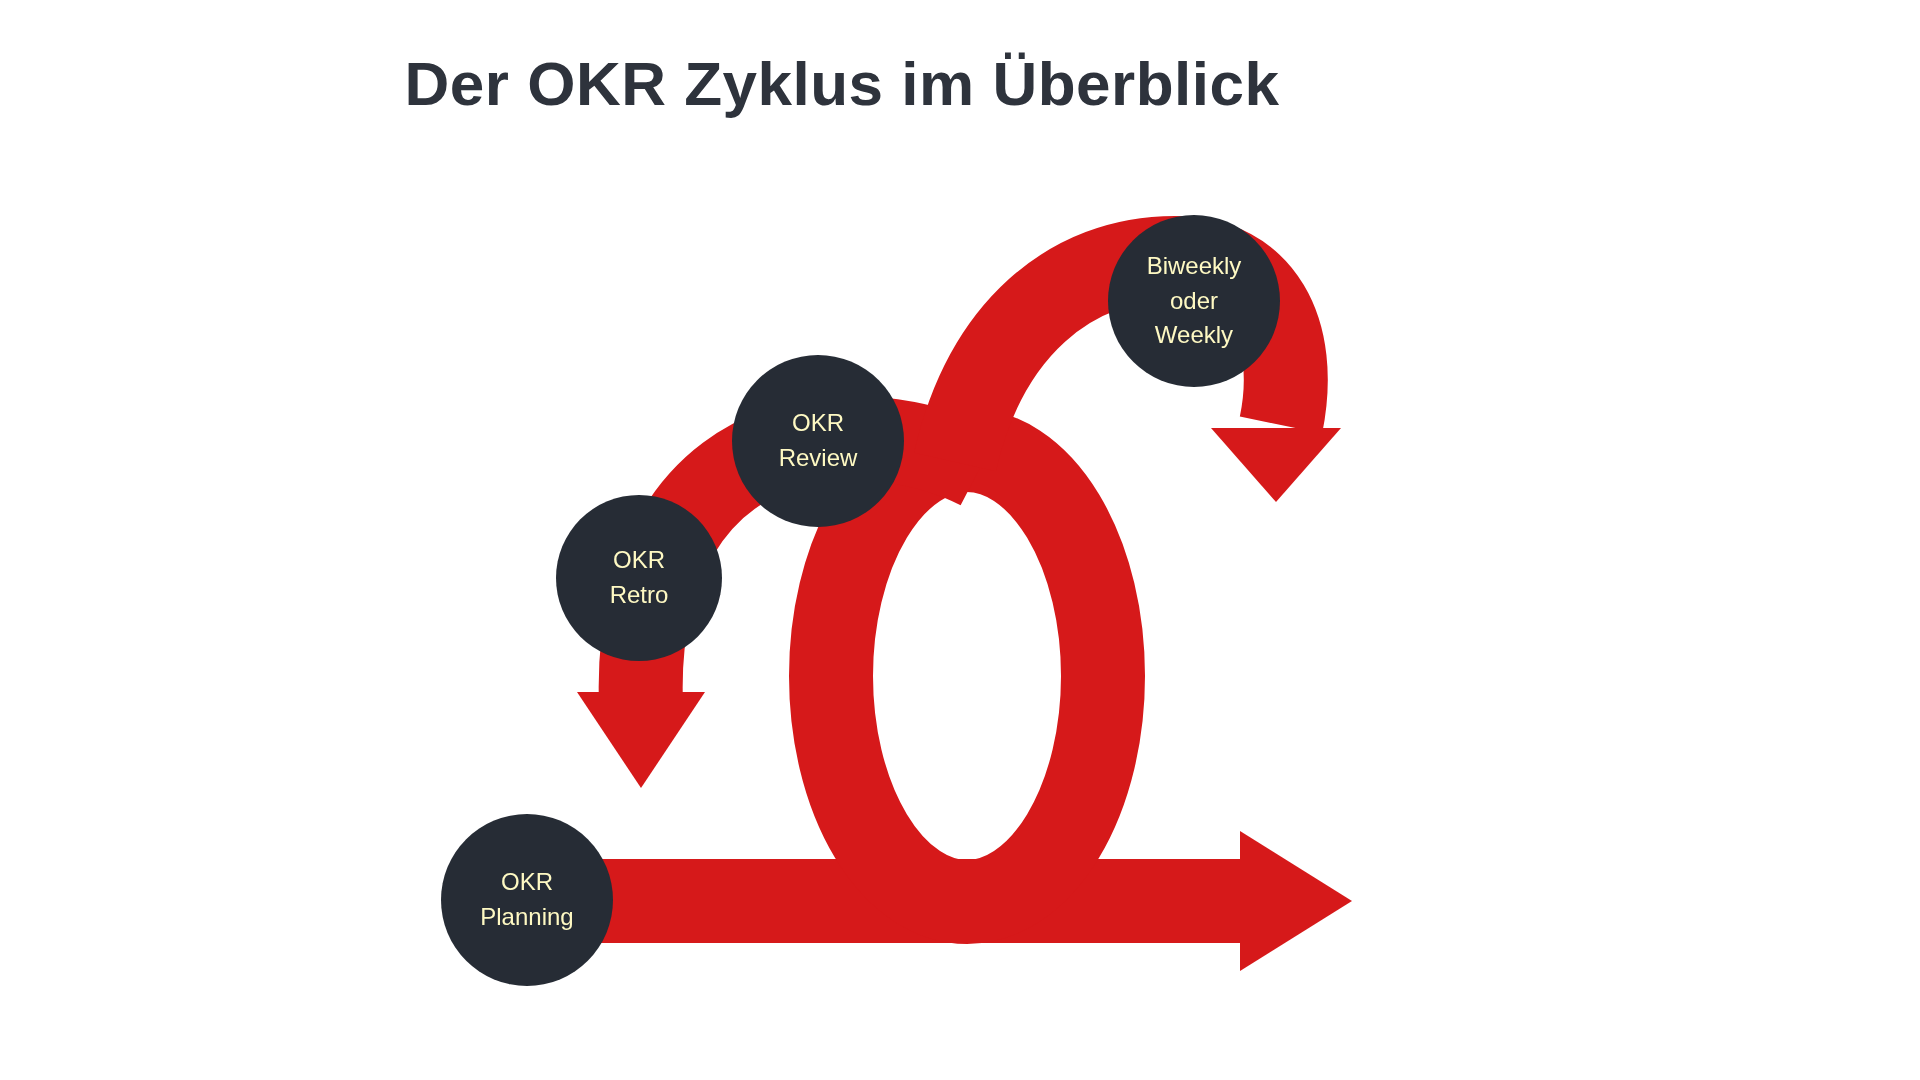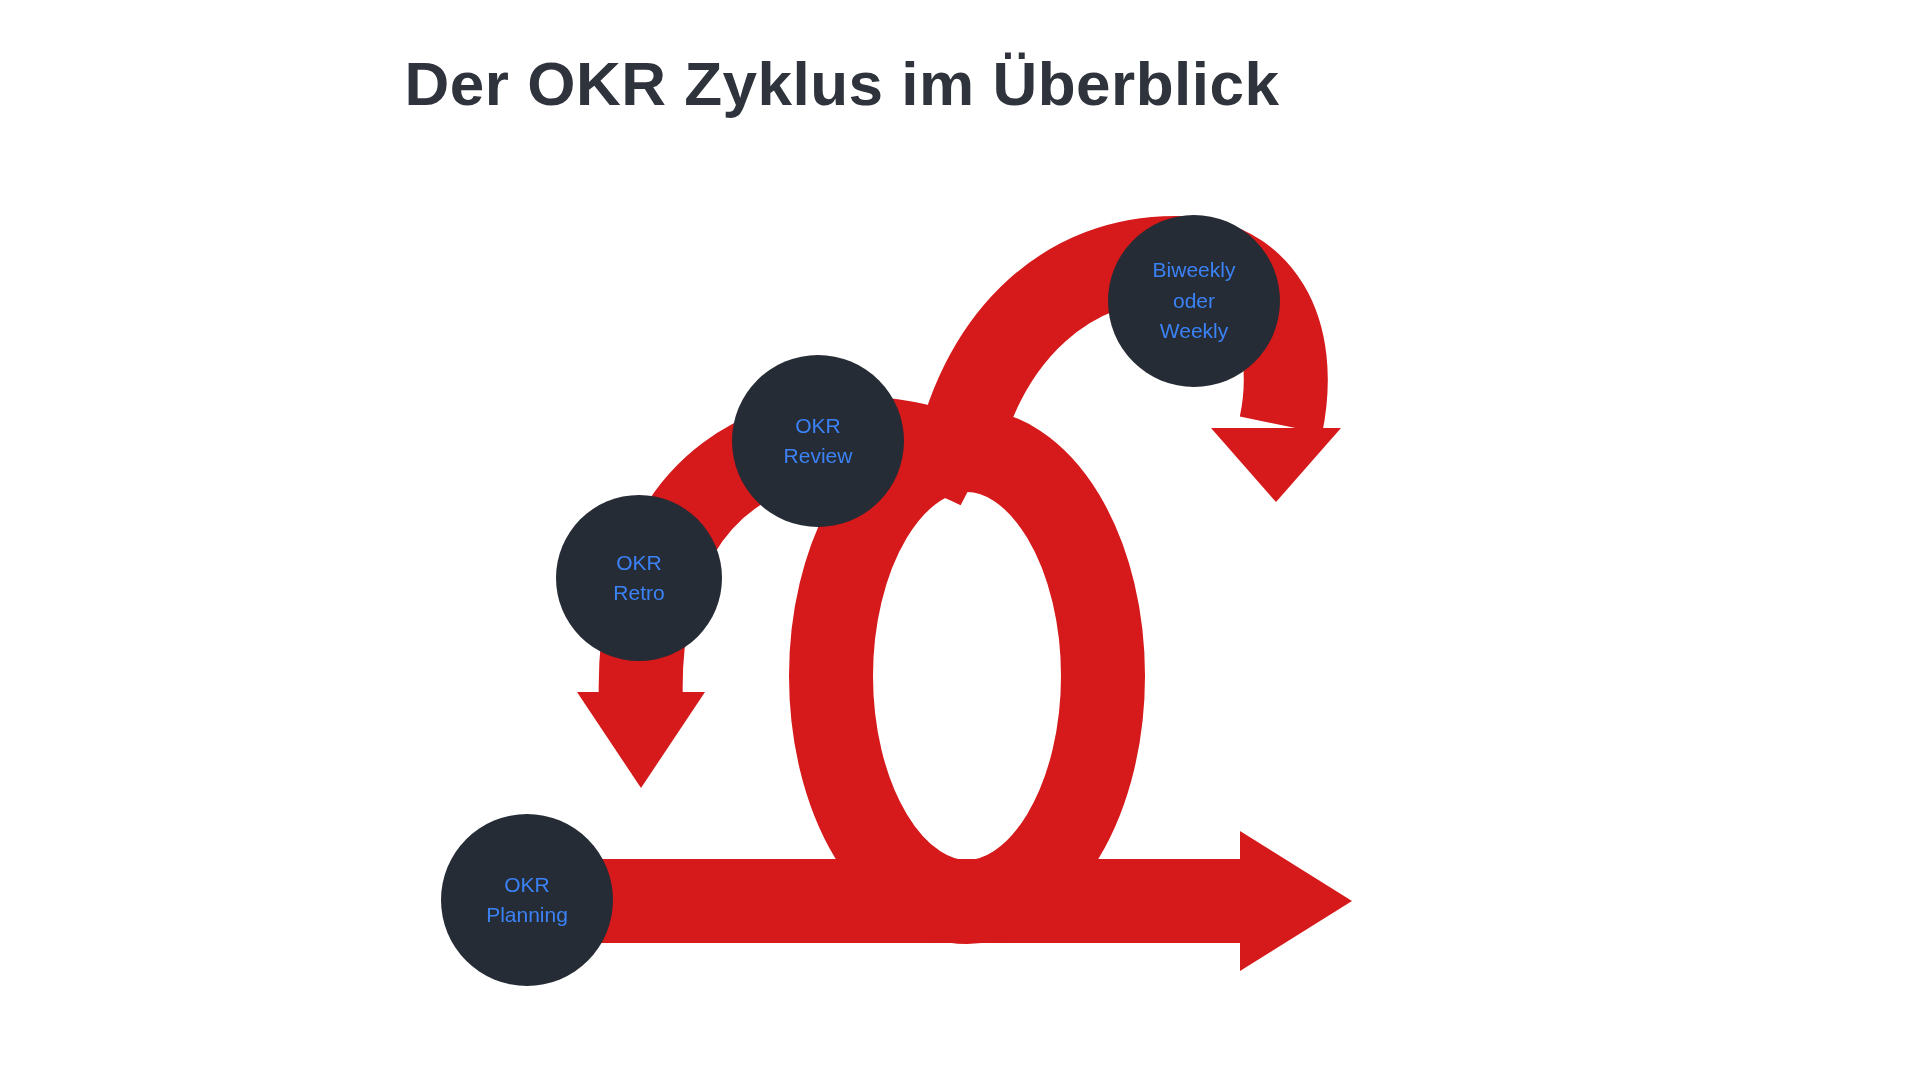--- a/index.html
+++ b/index.html
@@ -37,23 +37,23 @@
   }
   .red-stroke{stroke:var(--red);fill:none;}
   .red-fill{fill:var(--red);stroke:none;}
   .node{
     position:absolute;
     border-radius:50%;
     background:var(--node);
     display:flex;
     align-items:center;
     justify-content:center;
-    color:#3b82f6;
+    color:#fef9c3;
     text-align:center;
-    font-size:21px;
+    font-size:24px;
     line-height:1.45;
     white-space:pre-line;
   }
   .node-planning{left:441px;top:814px;width:172px;height:172px;}
   .node-retro{left:556px;top:495px;width:166px;height:166px;}
   .node-review{left:732px;top:355px;width:172px;height:172px;}
   .node-biweekly{left:1108px;top:215px;width:172px;height:172px;}
 </style>
 </head>
 <body>

